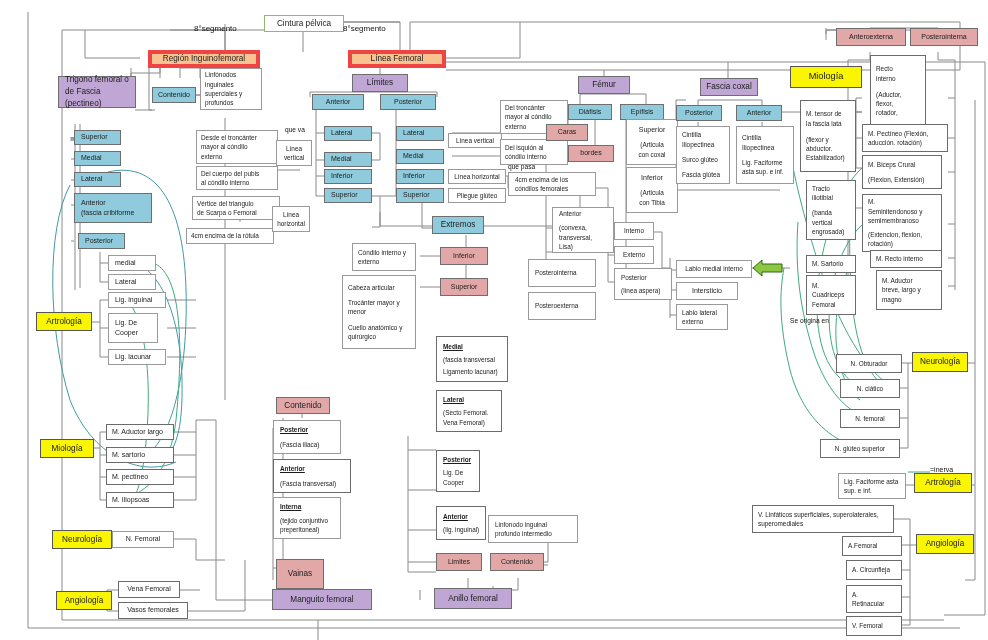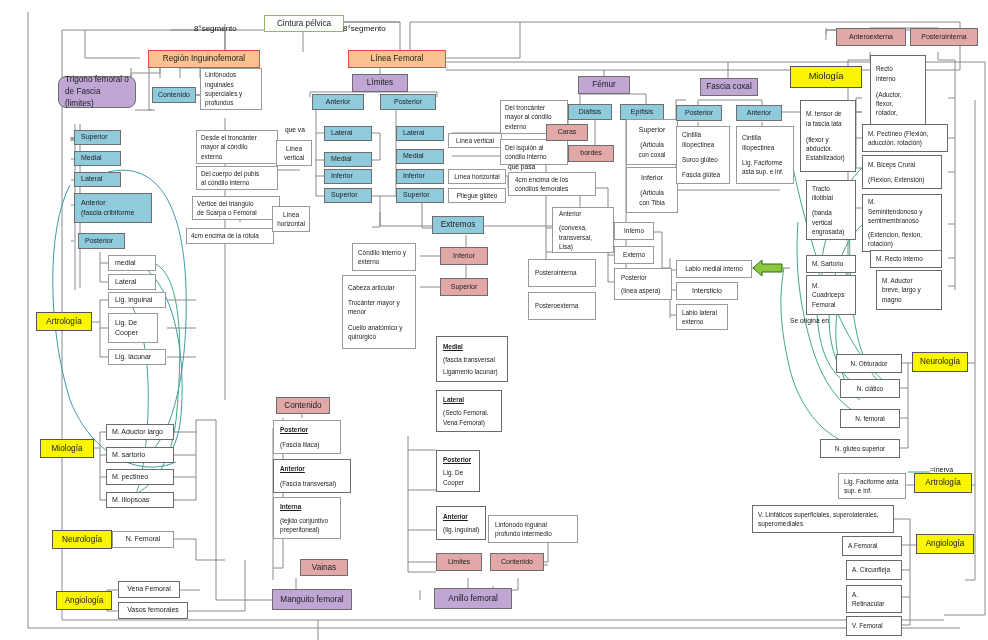--- a/index.html
+++ b/index.html
@@ -7,21 +7,21 @@
   #canvas{position:relative;width:988px;height:640px;background:#ffffff;overflow:hidden;}
 
   .node{position:absolute;box-sizing:border-box;display:flex;flex-direction:column;
         justify-content:center;border:1px solid #808080;background:#ffffff;
         font-size:7.4px;line-height:1.45;color:#1b1b1b;padding:3px 4px;}
   .node .ln{display:block;}
   .ctr{align-items:center;text-align:center;}
   .bold-u{font-weight:bold;text-decoration:underline;}
 
   
-  .p-orange{background:#F9C391;border:1px solid #ef4444;}
+  .p-orange{background:#F9C391;border:4px solid #ef4444;}
   .p-purple{background:#BFA6D4;border:1px solid #6e6e6e;}
   .p-blue{background:#8FCBDC;border:1px solid #6e6e6e;}
   .p-pink{background:#E2A8A8;border:1px solid #6e6e6e;}
   .p-yellow{background:#FAF500;border:1px solid #555;}
   .p-white{background:#ffffff;border:1px solid #9a9a9a;}
   .p-whiteD{background:#ffffff;border:1.4px solid #6b6b6b;}
   .p-green-br{background:#ffffff;border:1.6px solid #93b56d;}
 
   .big{font-size:9.2px;}
   .med{font-size:8.2px;}
@@ -315,24 +315,24 @@
   <div class="node ctr p-green-br med" style="left:264px;top:15px;width:80px;height:17px;">
     <span class="ln">Cintura pélvica</span>
   </div>
   <div class="lbl" style="left:194px;top:24px;">8°segmento</div>
   <div class="lbl" style="left:343px;top:24px;">8°segmento</div>
 
   <div class="node ctr p-orange med" style="left:148px;top:50px;width:112px;height:18px;">
     <span class="ln">Región Inguinofemoral</span>
   </div>
 
-  <div class="node p-purple med" style="left:58px;top:76px;width:78px;height:32px;padding-left:6px;border-radius:8px;">
+  <div class="node p-purple med" style="left:58px;top:76px;width:78px;height:32px;padding-left:6px;">
     <span class="ln">Trigono femoral o</span>
     <span class="ln">de Fascia</span>
-    <span class="ln">(limites)</span>
+    <span class="ln">(pectineo)</span>
   </div>
 
   <div class="node ctr p-blue sm" style="left:152px;top:87px;width:44px;height:16px;">
     <span class="ln">Contenido</span>
   </div>
 
   <div class="node p-white xs" style="left:200px;top:68px;width:62px;height:42px;">
     <span class="ln">Linfónodos</span>
     <span class="ln">inguinales</span>
     <span class="ln">superciales y</span>
@@ -447,24 +447,24 @@
   </div>
   <div class="node p-whiteD xs" style="left:273px;top:459px;width:78px;height:34px;padding-left:6px;">
     <span class="ln bold-u">Anterior</span>
     <span class="ln" style="margin-top:5px;">(Fascia transversal)</span>
   </div>
   <div class="node p-white xs" style="left:273px;top:497px;width:68px;height:42px;padding-left:6px;">
     <span class="ln bold-u">Interna</span>
     <span class="ln" style="margin-top:5px;">(tejido conjuntivo</span>
     <span class="ln">preperitoneal)</span>
   </div>
-  <div class="node ctr p-pink med" style="left:276px;top:559px;width:48px;height:17px;margin-left:24px;">
+  <div class="node ctr p-pink med" style="left:276px;top:559px;width:48px;height:30px;">
       <span class="ln">Vainas</span>
     </div>
-  <div class="node ctr p-purple med" style="left:272px;top:589px;width:80px;height:21px;">
+  <div class="node ctr p-purple med" style="left:272px;top:589px;width:100px;height:21px;">
       <span class="ln">Manguito femoral</span>
     </div>
 
   <div class="node p-whiteD xs" style="left:436px;top:336px;width:72px;height:46px;padding-left:6px;">
     <span class="ln bold-u">Medial</span>
     <span class="ln" style="margin-top:4px;">(fascia transversal</span>
     <span class="ln" style="margin-top:3px;">Ligamento lacunar)</span>
   </div>
   <div class="node p-whiteD xs" style="left:436px;top:390px;width:66px;height:42px;padding-left:6px;">
     <span class="ln bold-u">Lateral</span>

